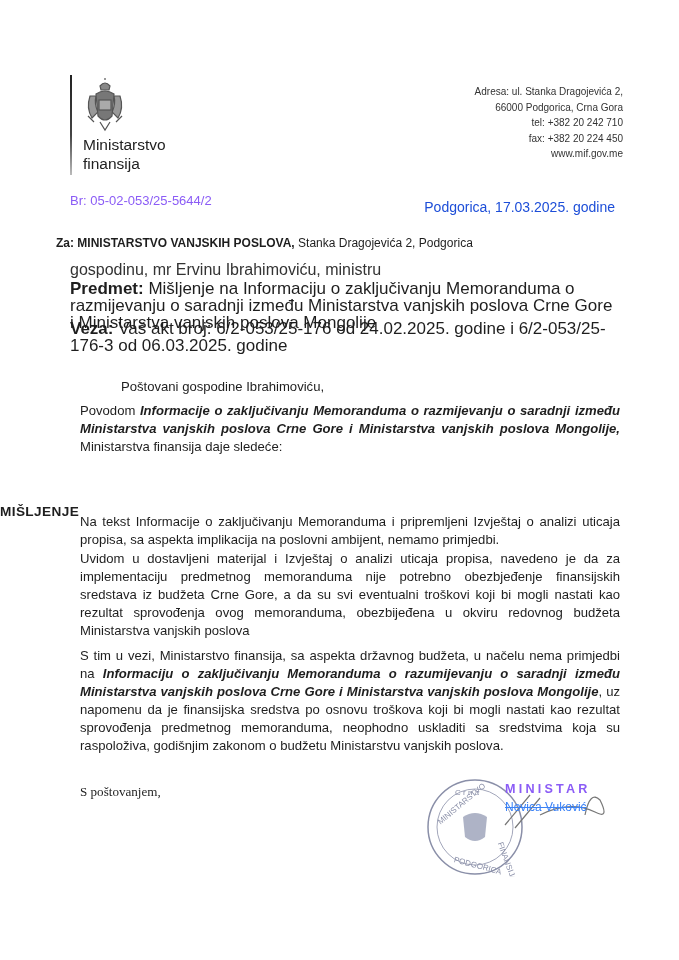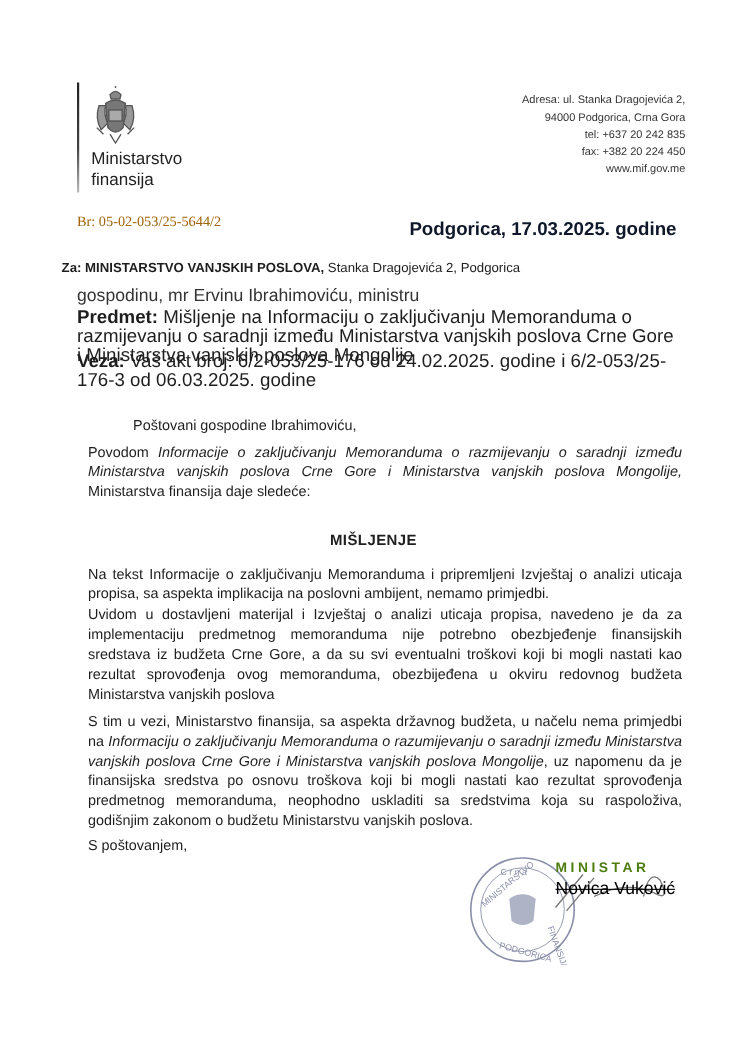--- a/index.html
+++ b/index.html
@@ -4,40 +4,40 @@
 <style>
   html, body { margin:0; padding:0; background:#ffffff; }
   body { width:679px; height:960px; position:relative; overflow:hidden;
          font-family:"Liberation Sans", sans-serif; color:#1e1e1e; }
   .abs { position:absolute; }
   .vline { left:70px; top:75px; width:2px; height:100px;
            background:linear-gradient(#222 0%, #444 60%, #bbb 100%); }
   .crest { left:82px; top:78px; width:46px; height:56px; }
   .ministry-name { left:83px; top:135px; font-size:15.5px; line-height:19px; color:#222; }
   .address { right:56px; top:84px; text-align:right; font-size:10px; line-height:15.6px; color:#333; }
-  .ref { left:70px; top:193px; font-size:13px; color:#a16207;font-family:Liberation Serif, serif; }
-  .date { right:64px; top:199px; font-size:17px; color:#0f172a;font-weight:bold; }
+  .ref { left:70px; top:193px; font-size:13px; color:#8b5cf6; }
+  .date { right:64px; top:199px; font-size:14px; color:#1d4ed8; }
   .to { left:56px; top:236px; font-size:12px; }
   .to b { font-weight:bold; }
   .gosp { left:70px; top:261px; font-size:16px; color:#333; }
   .block { left:70px; width:550px; font-size:17px; line-height:17px; }
   .subject { top:280px; }
   .veza { top:320px; }
   .body-block { left:80px; width:540px; font-size:13.1px; line-height:18px; text-align:justify; }
   .greet { top:378px;margin-left:41px; }
   .p1 { top:402px; }
-  .title { left:0; width:679px; top:483px; text-align:center; font-weight:bold; font-size:13.6px; letter-spacing:0.4px; }
+  .title { left:0; width:679px; top:504px; text-align:left; font-weight:bold; font-size:13.6px; letter-spacing:0.4px; }
   .p2 { top:513px; }
   .p3 { top:550px; }
   .p4 { top:647px; }
-  .sign-off { top:760px; }
-  i { font-style:italic; }
+  .sign-off { top:783px;font-family:Liberation Serif, serif; }
+  i { font-style:italic;font-weight:bold; }
   .stamp { left:425px; top:777px; width:100px; height:100px; }
-  .minister { left:505px; top:782px; font-weight:bold; font-size:12.6px; letter-spacing:3.2px; color:#4d7c0f;text-align:center; }
-  .minister-name { left:505px; top:800px; font-size:16px; color:#000000; text-decoration:line-through; }
+  .minister { left:505px; top:782px; font-weight:bold; font-size:12.6px; letter-spacing:3.2px; color:#8b5cf6;text-align:center; }
+  .minister-name { left:505px; top:800px; font-size:12px; color:#3b82f6; text-decoration:line-through; }
   .signature { left:500px; top:790px; width:120px; height:40px; }
 </style>
 </head>
 <body>
 
 <div class="abs vline"></div>
 
 <svg class="abs crest" viewBox="0 0 46 56">
   <g fill="none" stroke="#555" stroke-width="1.2">
     <path d="M18 8 Q23 2 28 8 L27 12 L19 12 Z" fill="#888"></path>
@@ -51,22 +51,22 @@
   </g>
 </svg>
 
 <div class="abs ministry-name">
   <div>Ministarstvo</div>
   <div>finansija</div>
 </div>
 
 <div class="abs address">
   <div>Adresa: ul. Stanka Dragojevića 2,</div>
-  <div>94000 Podgorica, Crna Gora</div>
-  <div>tel: +637 20 242 835</div>
+  <div>66000 Podgorica, Crna Gora</div>
+  <div>tel: +382 20 242 710</div>
   <div>fax: +382 20 224 450</div>
   <div>www.mif.gov.me</div>
 </div>
 
 <div class="abs ref">Br: 05-02-053/25-5644/2</div>
 <div class="abs date">Podgorica, 17.03.2025. godine</div>
 
 <div class="abs to">
   <b>Za:</b>
   <b>MINISTARSTVO VANJSKIH POSLOVA,</b><span> Stanka Dragojevića 2, Podgorica</span>

